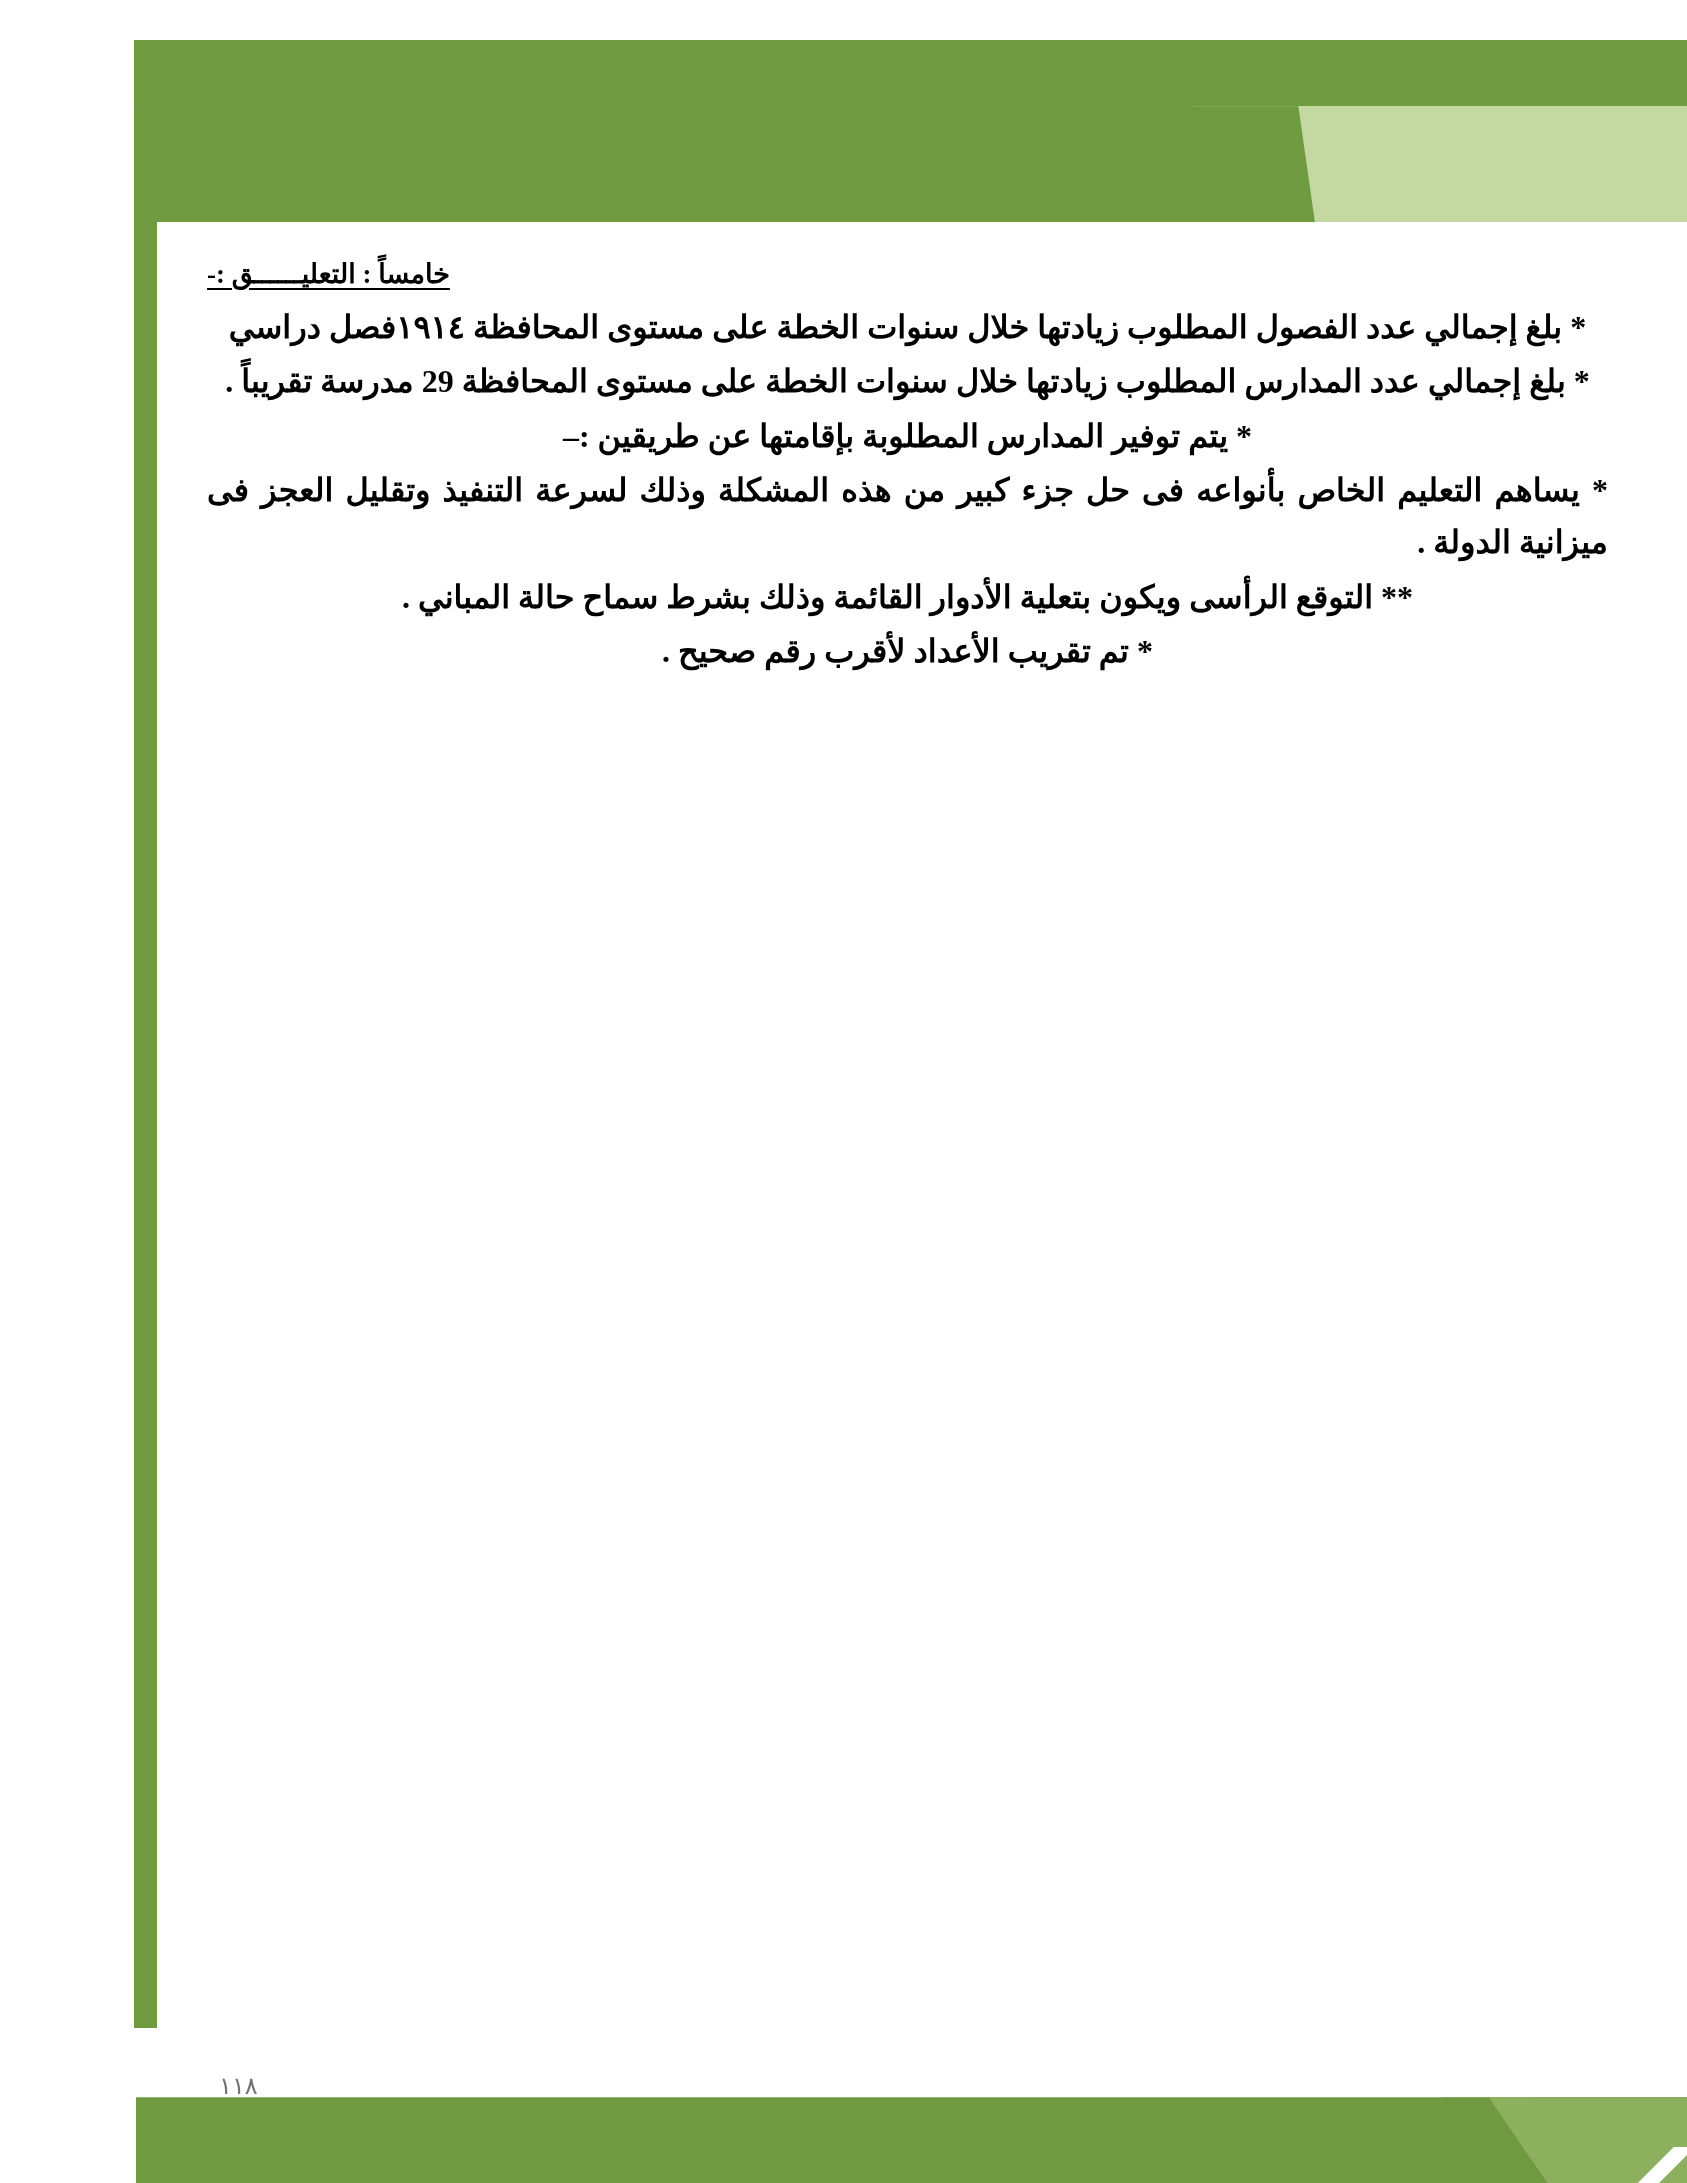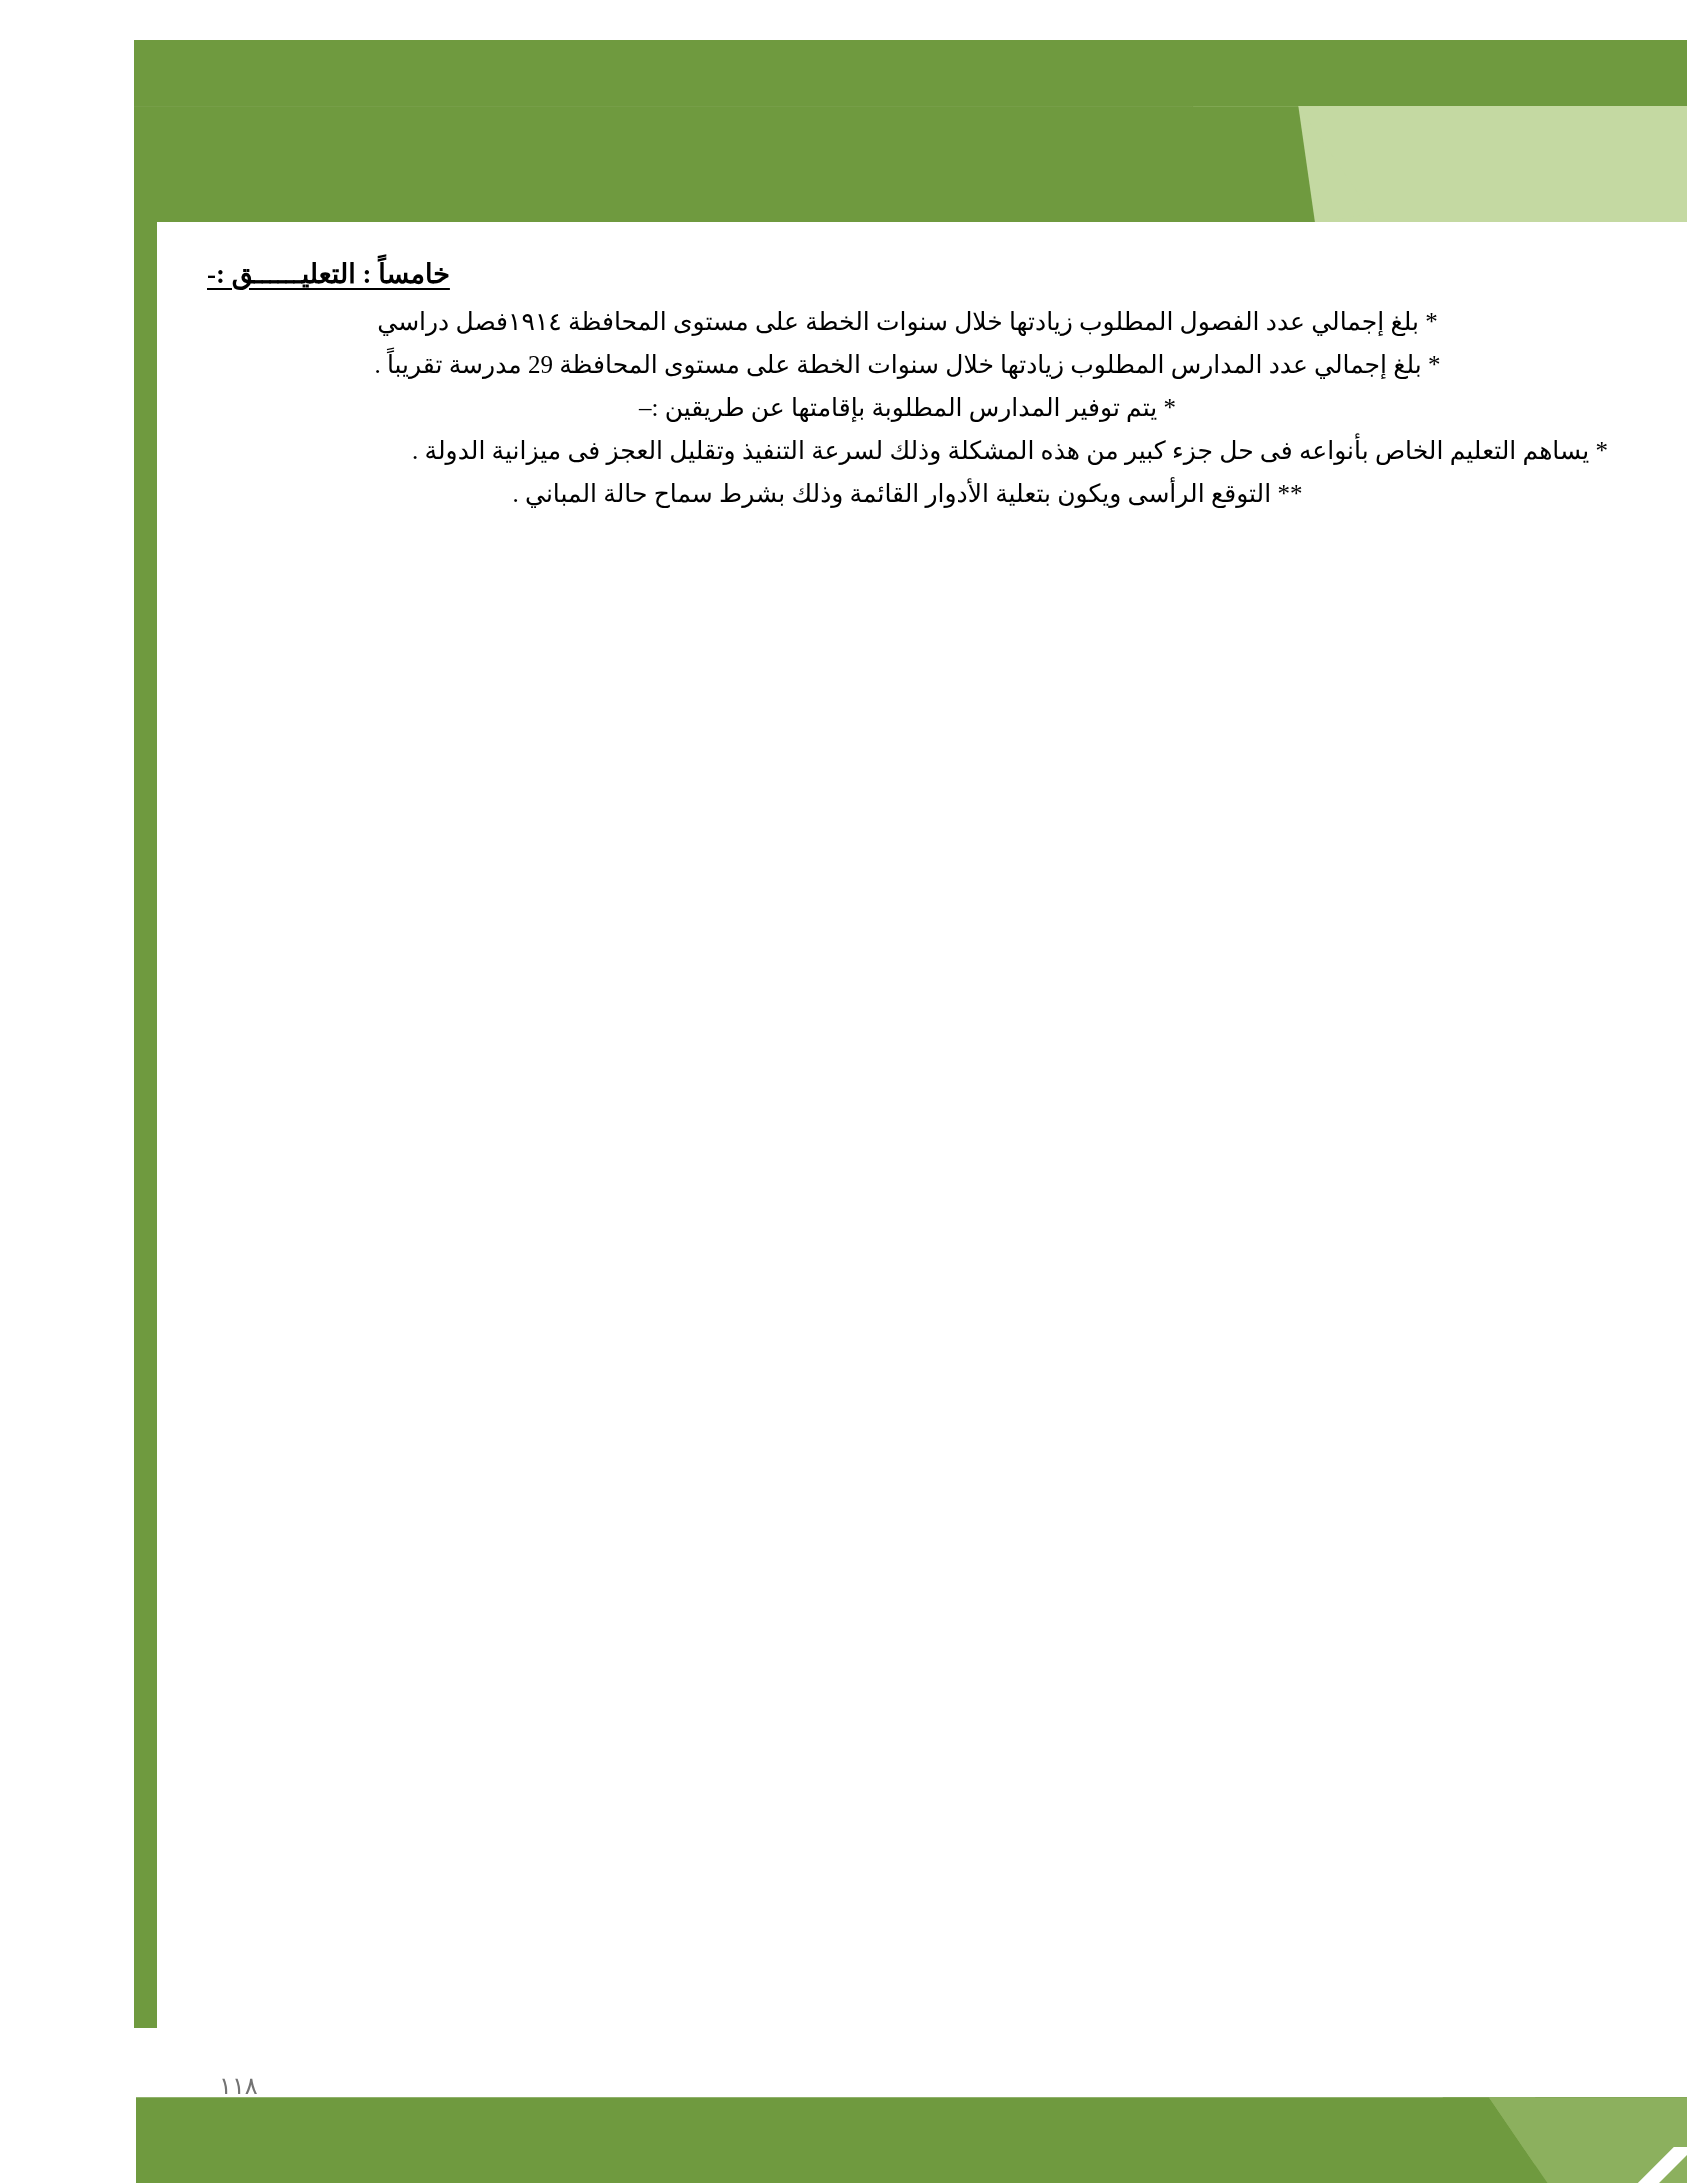--- a/index.html
+++ b/index.html
@@ -71,22 +71,22 @@
     font-weight: bold;
     text-align: left;
     margin: 0 0 12px 0;
     letter-spacing: 0px;
   }
   .heading .u {
     text-decoration: underline;
     text-underline-offset: 4.6px;
   }
   p.line {
-    font-size: 25px;
-    font-weight: normal;
+    font-size: 32px;
+    font-weight: bold;
     line-height: 1.62;
     margin: 0 0 2.6px 0;
     text-align: justify;
     text-align-last: justify;
   }
   p.line.center-last {
     text-align-last: center;
   }
   p.line.right-last {
     text-align-last: right;
@@ -130,20 +130,21 @@
   <div class="left-bar-inner"></div>
 
   <div class="content">
     <div class="heading"><span class="u">خامساً : التعليــــــق :-</span></div>
 
     <p class="line center-last">* بلغ إجمالي عدد الفصول المطلوب زيادتها خلال سنوات الخطة على مستوى المحافظة ١٩١٤فصل دراسي</p>
     <p class="line center-last">* بلغ إجمالي عدد المدارس المطلوب زيادتها خلال سنوات الخطة على مستوى المحافظة 29 مدرسة تقريباً .</p>
     <p class="line center-last">* يتم توفير المدارس المطلوبة بإقامتها عن طريقين :–</p>
     <p class="line right-last">* يساهم التعليم الخاص بأنواعه فى حل جزء كبير من هذه المشكلة وذلك لسرعة التنفيذ وتقليل العجز فى ميزانية الدولة .</p>
     <p class="line center-last">** التوقع الرأسى ويكون بتعلية الأدوار القائمة وذلك بشرط سماح حالة المباني .</p>
+    <p class="line center-last">* تم تقريب الأعداد لأقرب رقم صحيح .</p>
   </div>
 
   <div class="page-number">١١٨</div>
 
   <div class="bottom-banner">
     <svg width="1687" height="198" viewBox="0 0 2550 300" xmlns="http://www.w3.org/2000/svg">
       <polygon points="0,110 2550,110 2550,300 0,300" fill="#6f9a3f"></polygon>
       <polygon points="1980,110 2550,110 2550,300 1980,300" fill="#6f9a3f"></polygon>
       <polygon points="2050,110 2550,110 2550,300 2050,300" fill="#8cb05e"></polygon>
       <polygon points="2120,300 2120,110 2550,110 2550,300" fill="#6f9a3f"></polygon>

